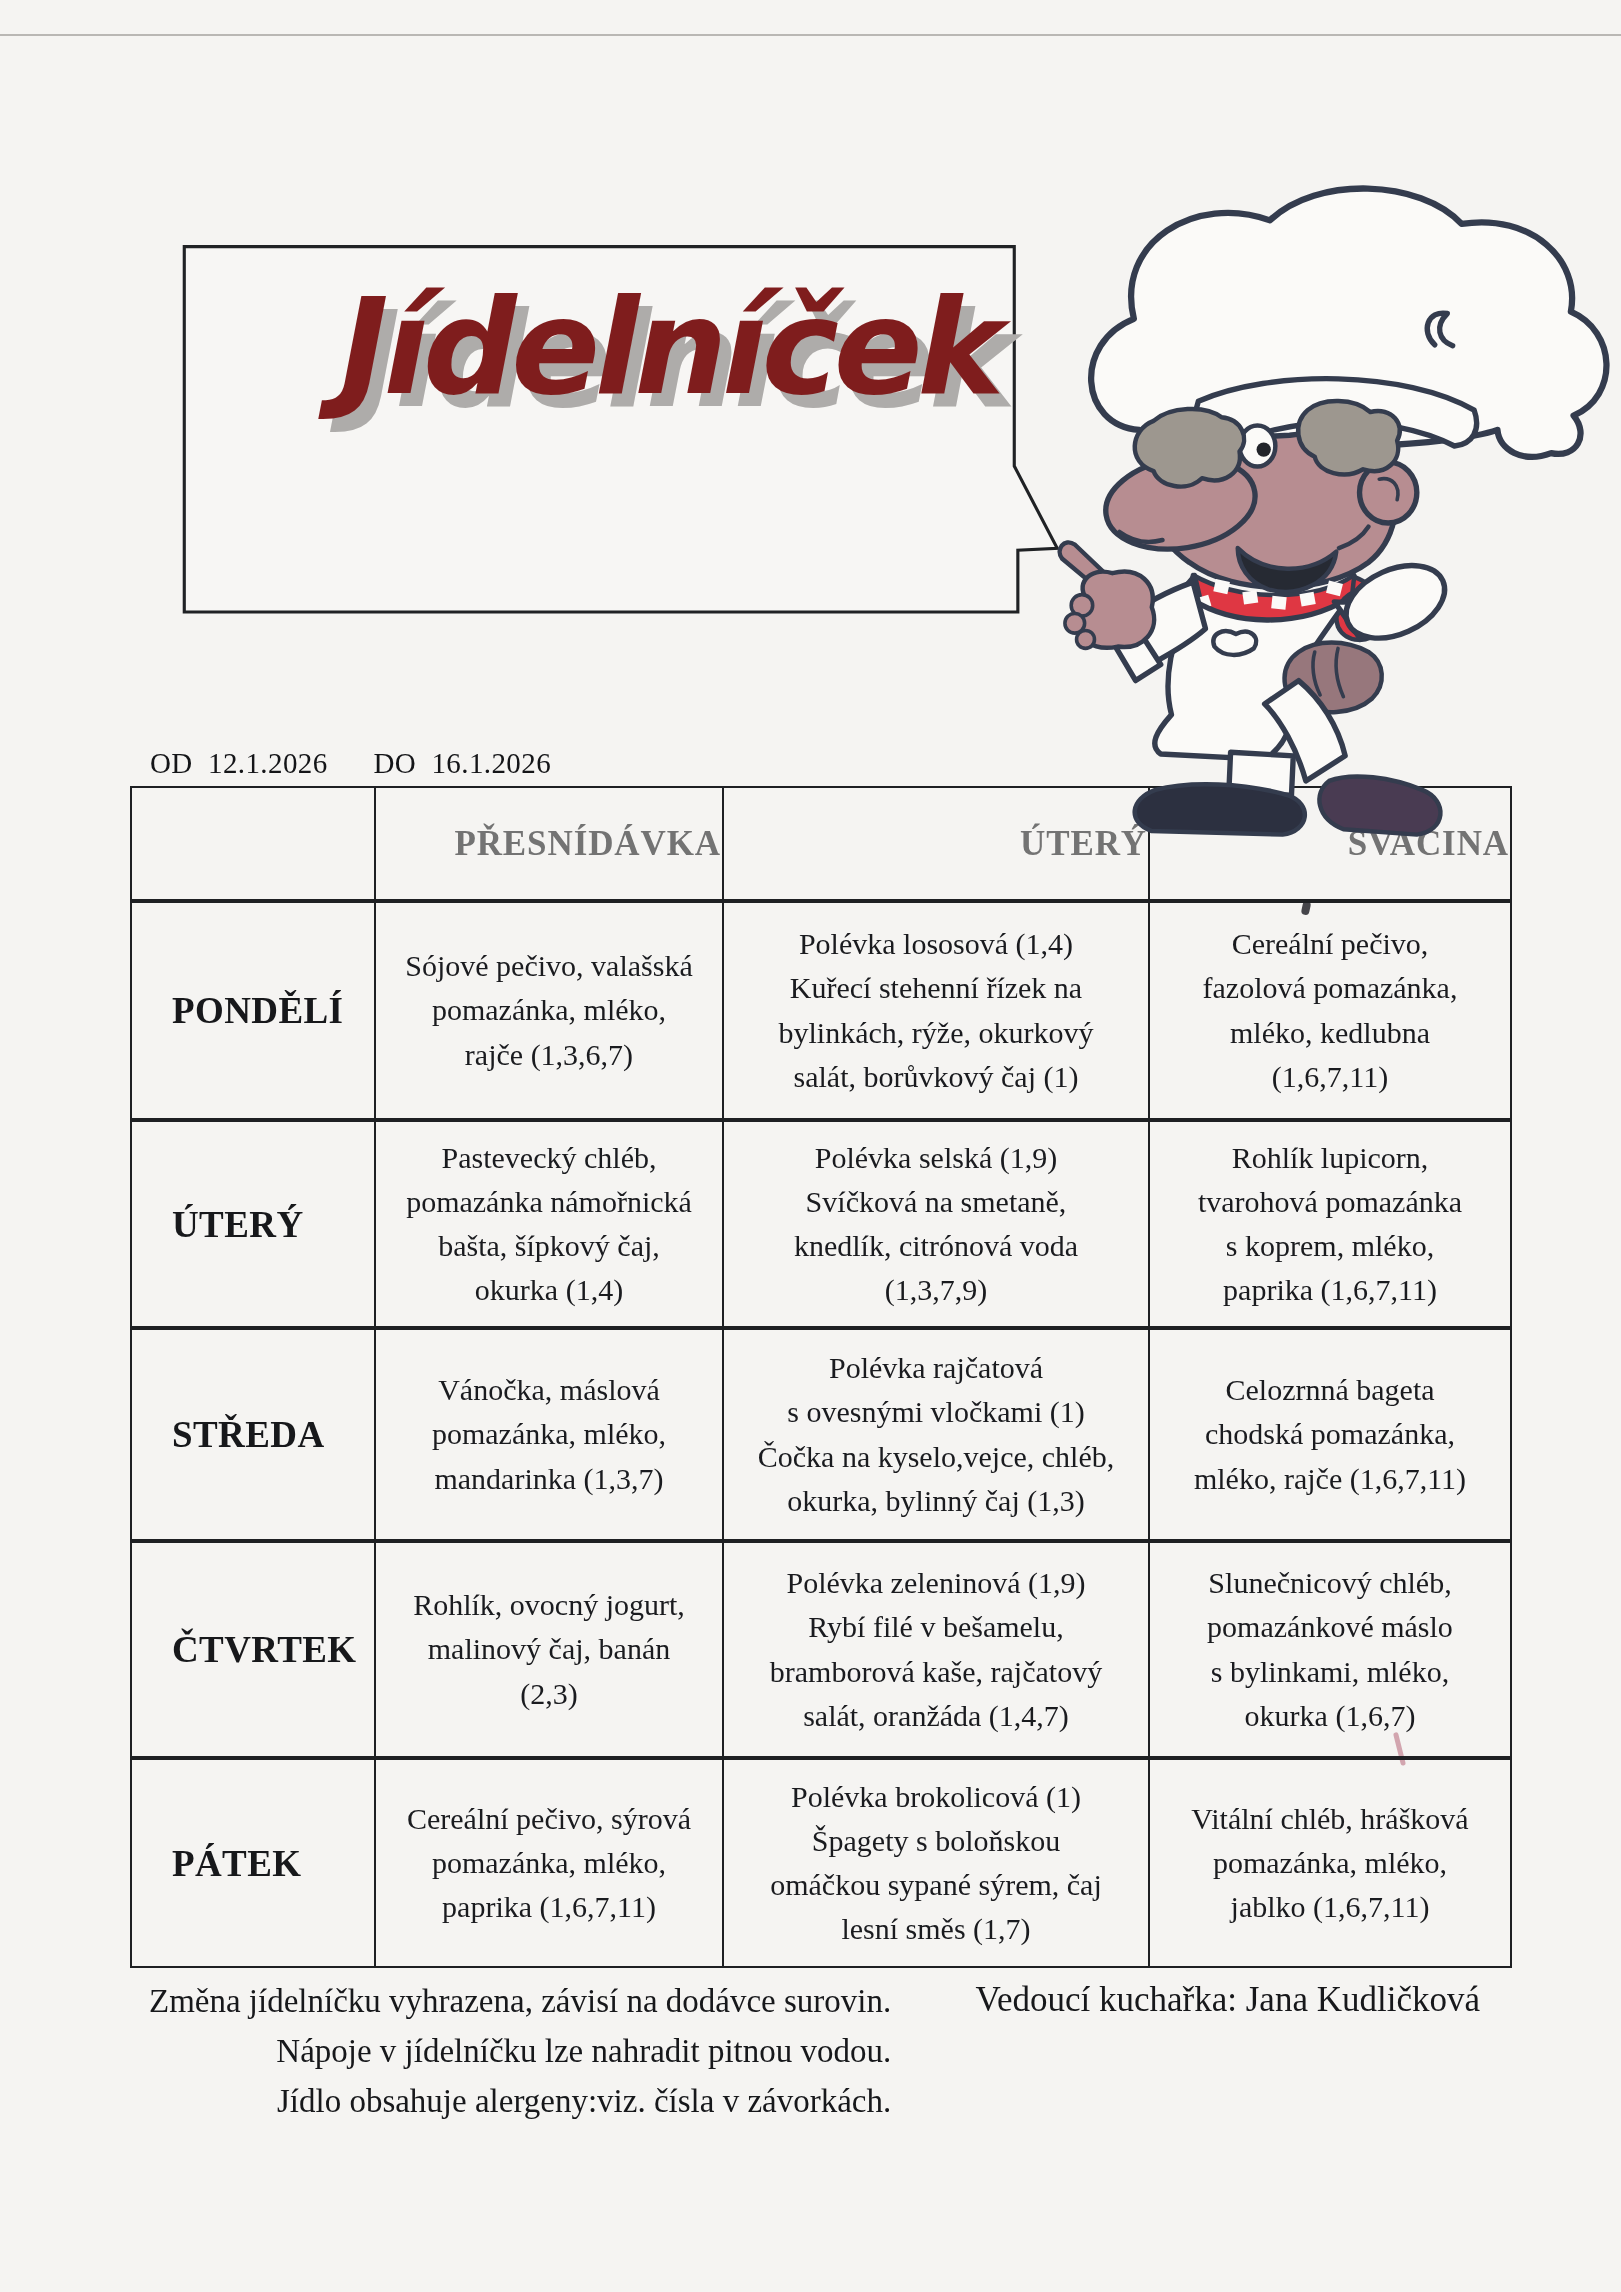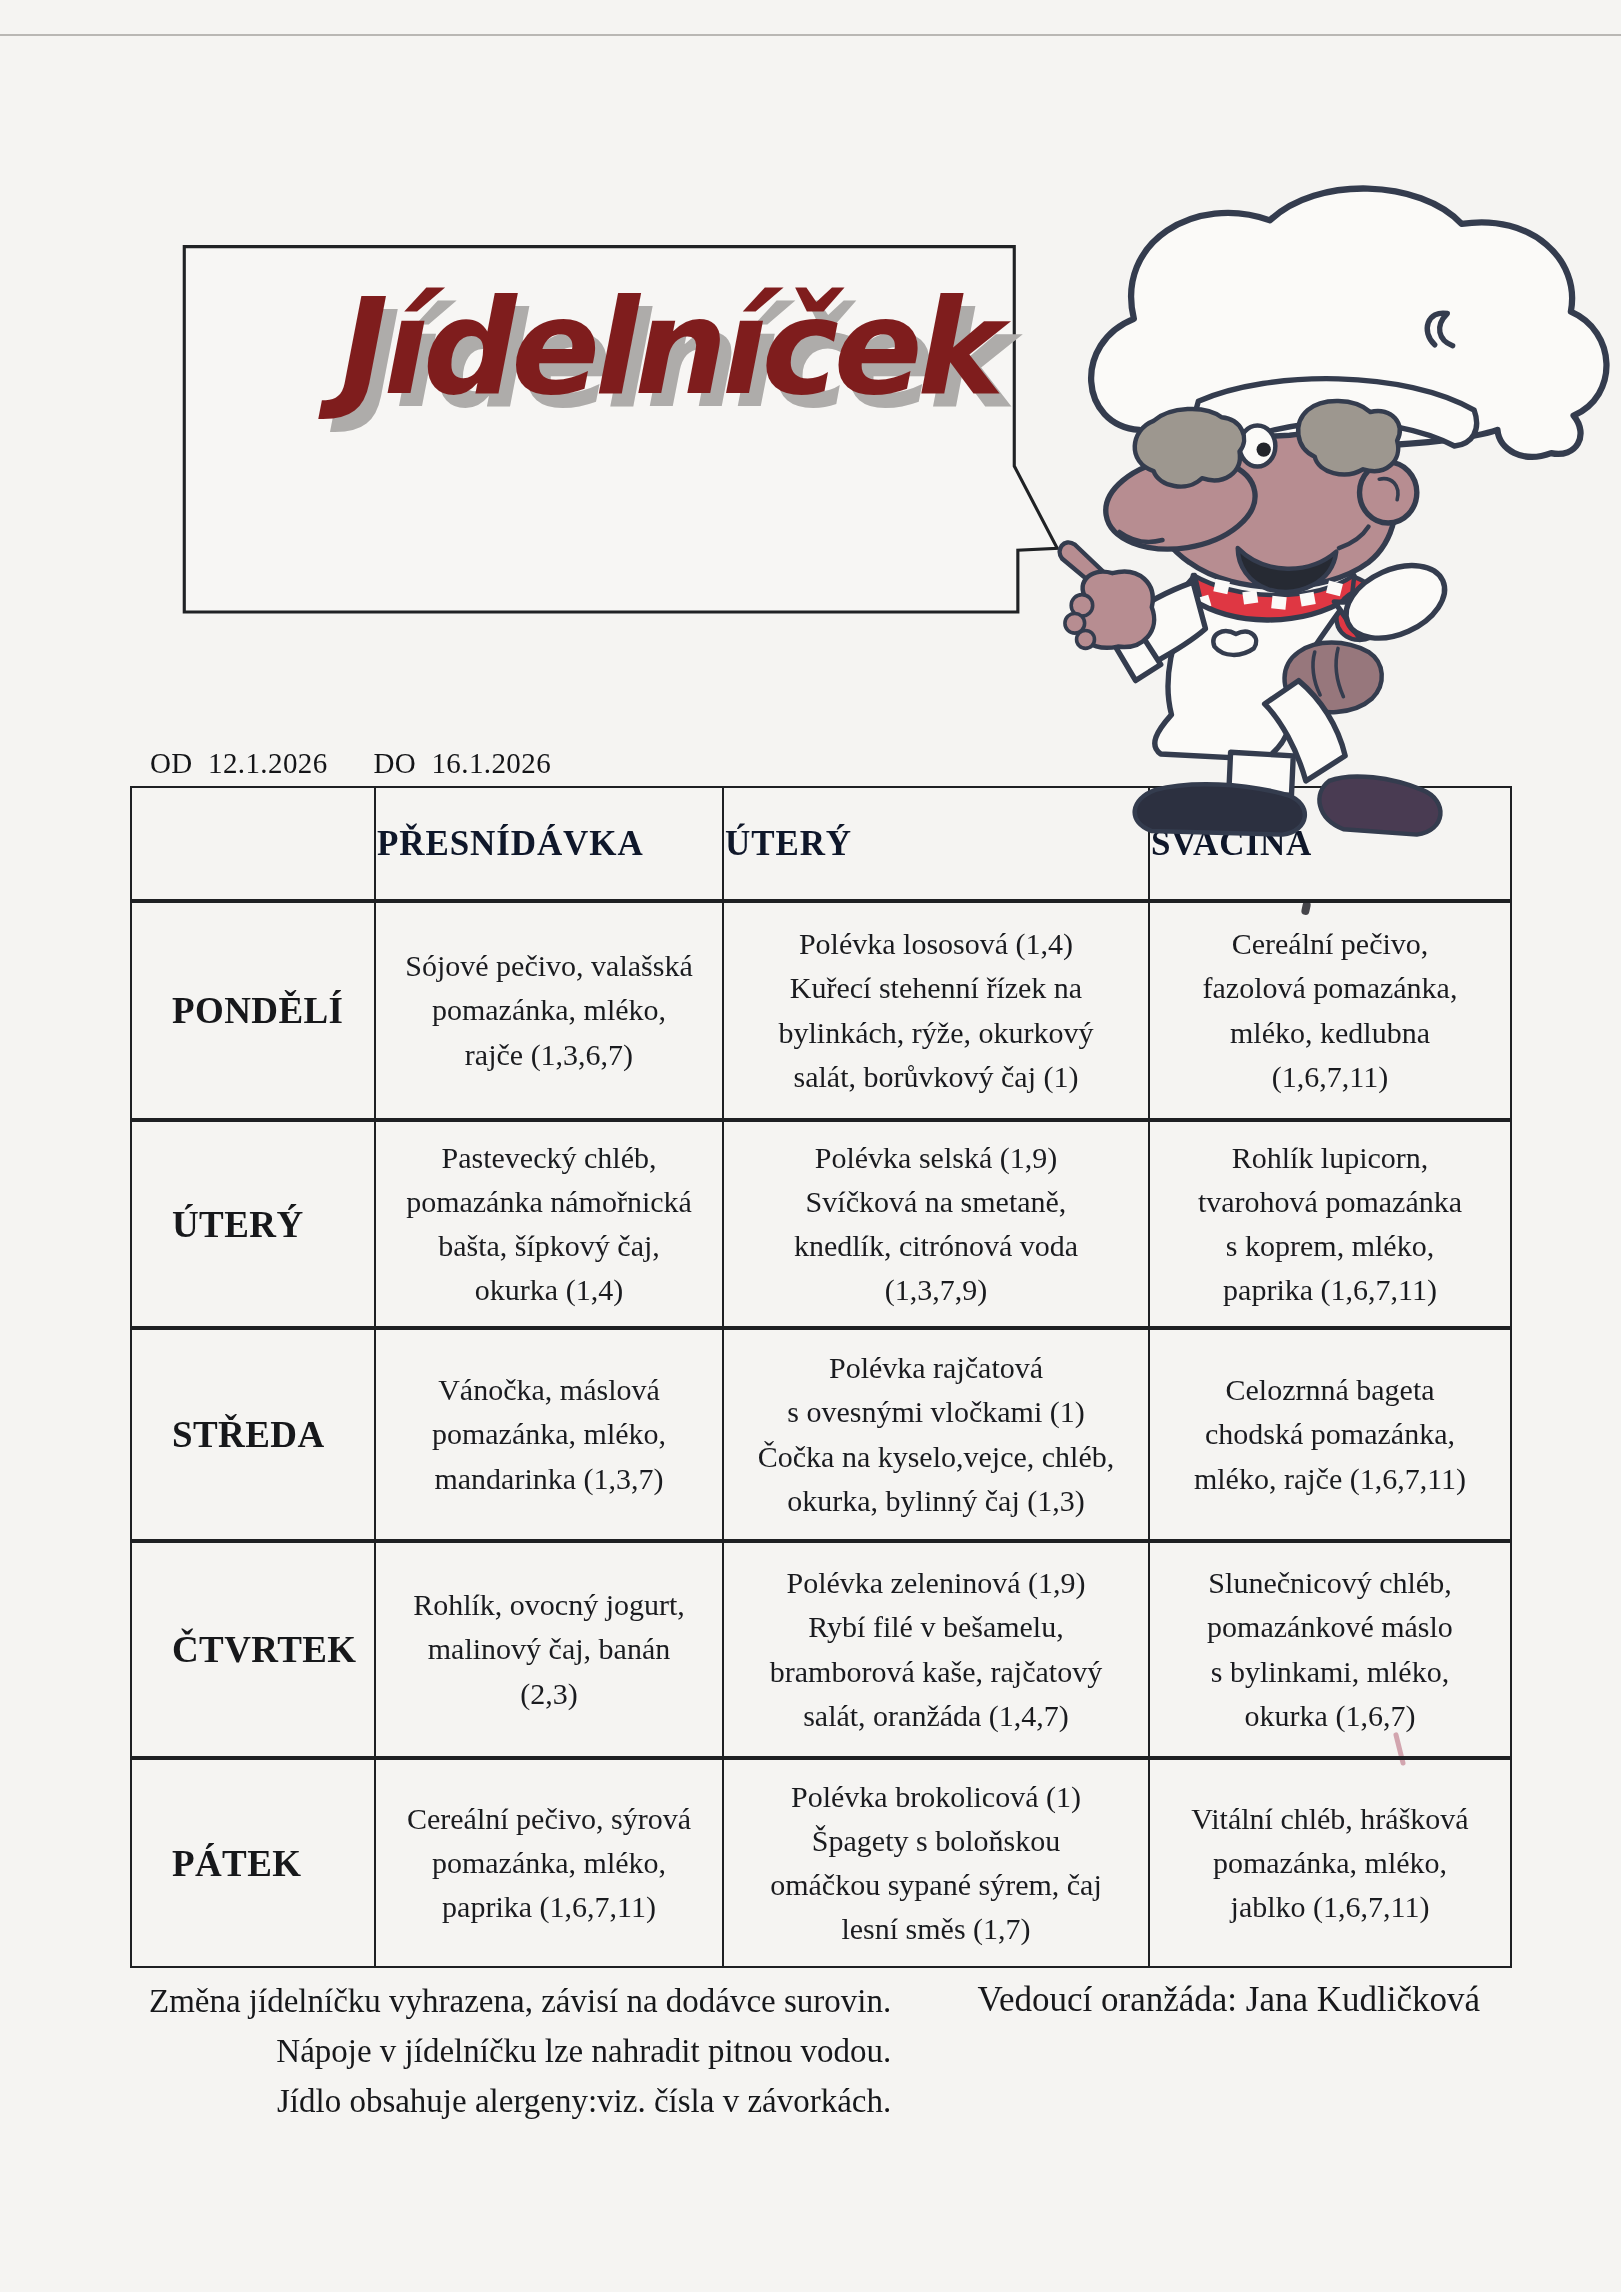--- a/index.html
+++ b/index.html
@@ -27,21 +27,21 @@
   .menu-table{
     position:absolute;left:130px;top:786px;width:1381px;
     border-collapse:collapse;table-layout:fixed;z-index:1;
   }
   .menu-table td{border:2.7px solid #1e2023;vertical-align:middle;background:transparent;}
   .menu-table tr.data-row td{border-top-width:4.5px;}
   .menu-table tr.header-row{height:114px;}
   .menu-table tr.r0{height:219px;} .menu-table tr.r1{height:208px;}
   .menu-table tr.r2{height:213px;} .menu-table tr.r3{height:217px;}
   .menu-table tr.r4{height:209px;}
-  .col-head{font-size:35px;font-weight:bold;text-align:left;letter-spacing:0.9px;color:#0f172a;}
+  .col-head{font-size:35px;font-weight:bold;text-align:right;letter-spacing:0.9px;color:#737373;}
   .day-cell{font-size:37px;font-weight:bold;padding-left:40px;letter-spacing:0.4px;color:#17181b;}
   .menu-cell{
     font-size:30px;text-align:center;white-space:pre-line;line-height:1.47;
     padding:3.6px 10.7px;color:#1a1b1f;
   }
   
   .notes{position:absolute;left:149px;top:1976px;font-size:33px;line-height:50px;color:#17181b;text-align:right;}
   .signatures{position:absolute;left:896px;top:1972px;width:584px;text-align:right;
     font-size:35px;line-height:56px;color:#17181b;}
   
@@ -255,17 +255,17 @@
 
   <div class="scan-dot"></div>
   <div class="scan-pink-mark"></div>
 
   <div class="notes">
     <div>Změna jídelníčku vyhrazena, závisí na dodávce surovin.</div>
     <div>Nápoje v jídelníčku lze nahradit pitnou vodou.</div>
     <div>Jídlo obsahuje alergeny:viz. čísla v závorkách.</div>
   </div>
   <div class="signatures">
-    <div>Vedoucí oranžáda: Jana Kudličková</div>
+    <div>Vedoucí kuchařka: Jana Kudličková</div>
   </div>
 
 </div>
 
 
 </body></html>

